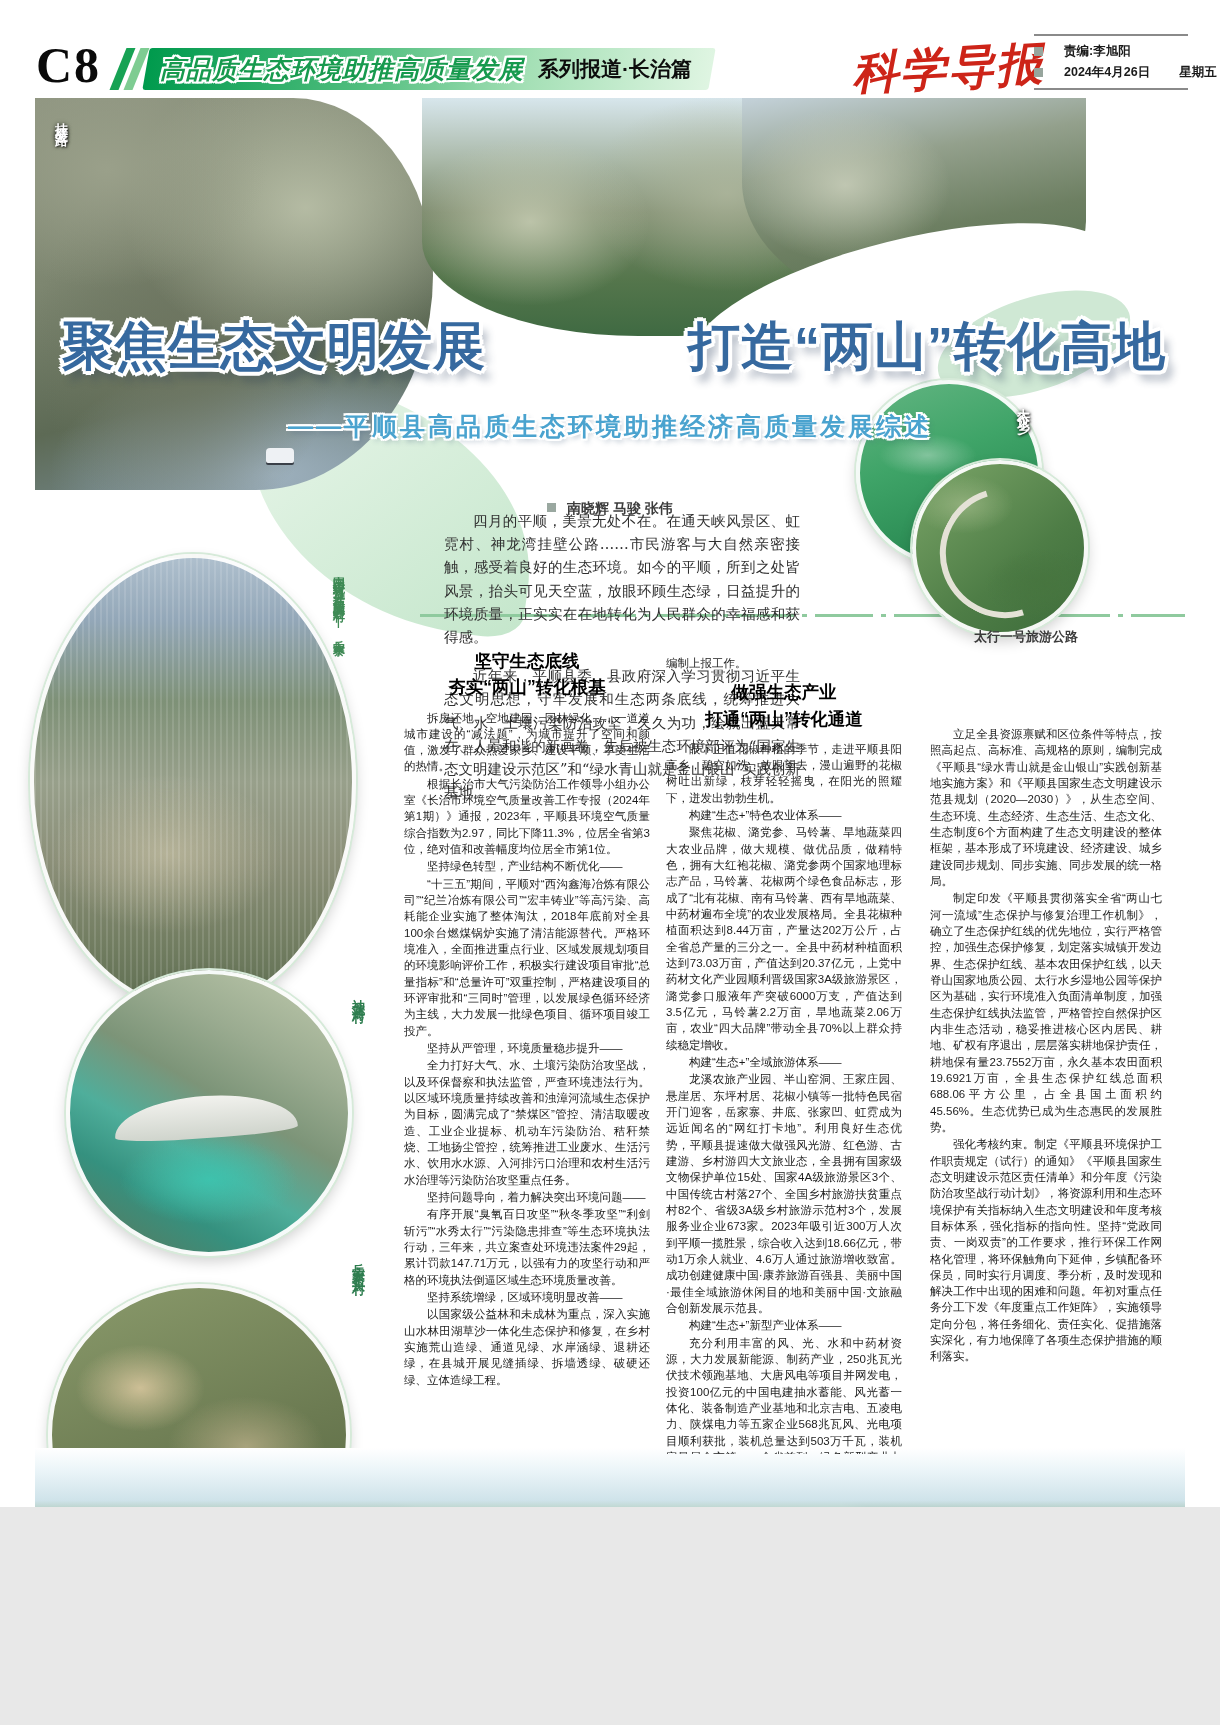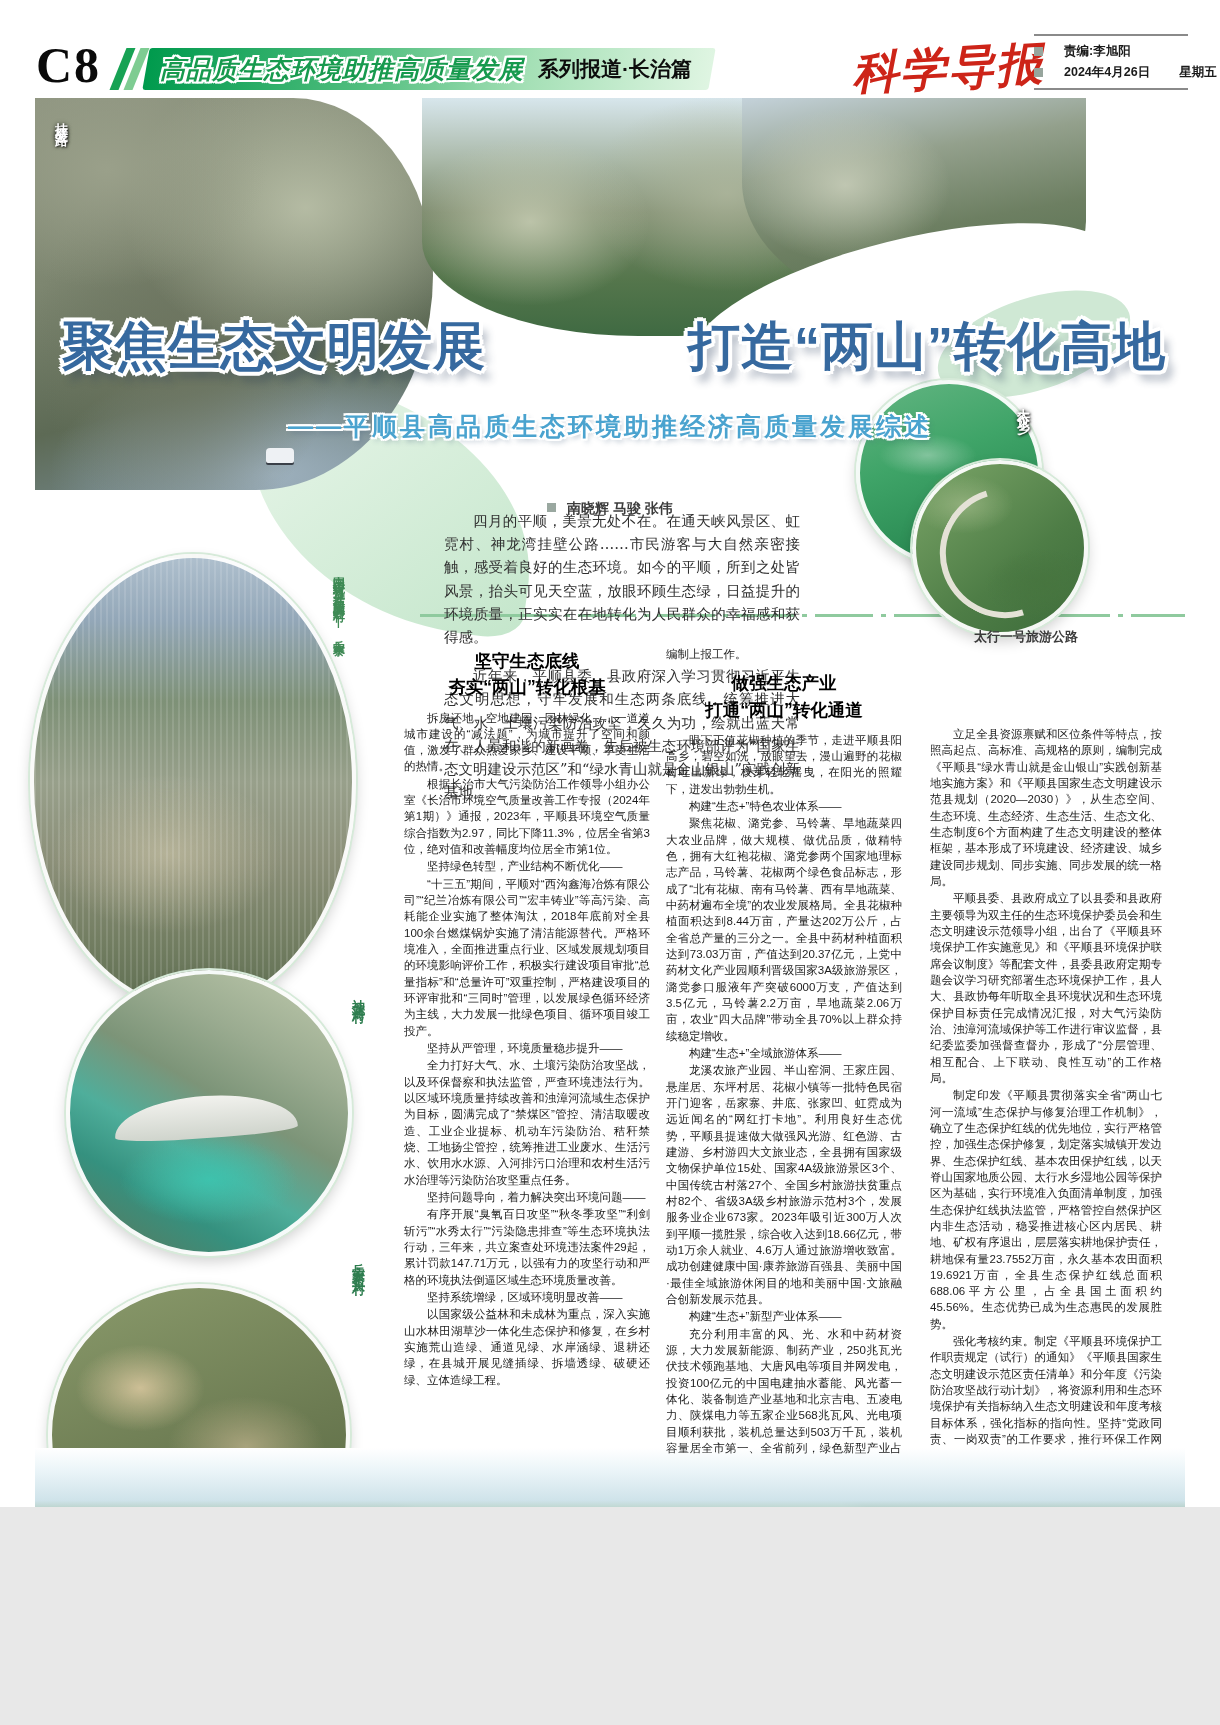--- a/index.html
+++ b/index.html
@@ -98,21 +98,21 @@
   .authors .sq{background:#9aa8a0;margin-right:7px;vertical-align:1px;}
   
   .intro{position:absolute;left:428px;top:494px;width:388px;z-index:5;
        font-family:"DejaVu Serif",serif;font-size:14.5px;line-height:1.6;color:#303030;text-align:justify;}
   .intro p{margin:16px;text-indent:2em;}
   .divider{position:absolute;left:420px;top:614px;width:765px;height:3px;z-index:1;
        background:repeating-linear-gradient(90deg,#8fca9e 0 58px,transparent 58px 66px,#8fca9e 66px 71px,transparent 71px 79px);}
   
   .col{position:absolute;z-index:5;font-size:11.5px;line-height:1.42;color:#1c1c1c;text-align:justify;overflow:hidden;}
   .col p{margin:0 0 1px;text-indent:2em;}
-  .col p.cont{text-indent:0;}
+  .col p.cont{text-indent:0;margin-top:9px;}
   .sec-head{text-align:center;font-weight:bold;font-size:17.5px;line-height:1.5;color:#000;
        margin:8px 0 9px;}
   .col1{left:404px;top:640px;width:246px;height:818px;}
   .col2{left:666px;top:646px;width:236px;height:808px;}
   .col3{left:930px;top:726px;width:232px;height:722px;}
   
   .vcap{position:absolute;writing-mode:vertical-rl;z-index:6;font-size:13px;font-weight:bold;
        letter-spacing:4px;color:#2e7d4f;}
   .vcap.white{color:#fff;text-shadow:0 0 4px rgba(0,0,0,.65),1px 1px 2px rgba(0,0,0,.6);}
   .vcap.long{font-size:12px;letter-spacing:2px;color:#3f8a55;}
@@ -214,21 +214,20 @@
     <p>聚焦花椒、潞党参、马铃薯、旱地蔬菜四大农业品牌，做大规模、做优品质，做精特色，拥有大红袍花椒、潞党参两个国家地理标志产品，马铃薯、花椒两个绿色食品标志，形成了“北有花椒、南有马铃薯、西有旱地蔬菜、中药材遍布全境”的农业发展格局。全县花椒种植面积达到8.44万亩，产量达202万公斤，占全省总产量的三分之一。全县中药材种植面积达到73.03万亩，产值达到20.37亿元，上党中药材文化产业园顺利晋级国家3A级旅游景区，潞党参口服液年产突破6000万支，产值达到3.5亿元，马铃薯2.2万亩，旱地蔬菜2.06万亩，农业“四大品牌”带动全县70%以上群众持续稳定增收。</p>
     <p>构建“生态+”全域旅游体系——</p>
     <p>龙溪农旅产业园、半山窑洞、王家庄园、悬崖居、东坪村居、花椒小镇等一批特色民宿开门迎客，岳家寨、井底、张家凹、虹霓成为远近闻名的“网红打卡地”。利用良好生态优势，平顺县提速做大做强风光游、红色游、古建游、乡村游四大文旅业态，全县拥有国家级文物保护单位15处、国家4A级旅游景区3个、中国传统古村落27个、全国乡村旅游扶贫重点村82个、省级3A级乡村旅游示范村3个，发展服务业企业673家。2023年吸引近300万人次到平顺一揽胜景，综合收入达到18.66亿元，带动1万余人就业、4.6万人通过旅游增收致富。成功创建健康中国·康养旅游百强县、美丽中国·最佳全域旅游休闲目的地和美丽中国·文旅融合创新发展示范县。</p>
     <p>构建“生态+”新型产业体系——</p>
     <p>充分利用丰富的风、光、水和中药材资源，大力发展新能源、制药产业，250兆瓦光伏技术领跑基地、大唐风电等项目并网发电，投资100亿元的中国电建抽水蓄能、风光蓄一体化、装备制造产业基地和北京吉电、五凌电力、陕煤电力等五家企业568兆瓦风、光电项目顺利获批，装机总量达到503万千瓦，装机容量居全市第一、全省前列，绿色新型产业占全县国民经济的比重显著提高。</p>
 
   </div>
 
   <div class="col col3">
     <p>立足全县资源禀赋和区位条件等特点，按照高起点、高标准、高规格的原则，编制完成《平顺县“绿水青山就是金山银山”实践创新基地实施方案》和《平顺县国家生态文明建设示范县规划（2020—2030）》，从生态空间、生态环境、生态经济、生态生活、生态文化、生态制度6个方面构建了生态文明建设的整体框架，基本形成了环境建设、经济建设、城乡建设同步规划、同步实施、同步发展的统一格局。</p>
-    <p>平顺县委、县政府成立了以县委和县政府主要领导为双主任的生态环境保护委员会和生态文明建设示范领导小组，出台了《平顺县环境保护工作实施意见》和《平顺县环境保护联席会议制度》等配套文件，县委县政府定期专题会议学习研究部署生态环境保护工作，县人大、县政协每年听取全县环境状况和生态环境保护目标责任完成情况汇报，对大气污染防治、浊漳河流域保护等工作进行审议监督，县纪委监委加强督查督办，形成了“分层管理、相互配合、上下联动、良性互动”的工作格局。</p>
     <p>制定印发《平顺县贯彻落实全省“两山七河一流域”生态保护与修复治理工作机制》，确立了生态保护红线的优先地位，实行严格管控，加强生态保护修复，划定落实城镇开发边界、生态保护红线、基本农田保护红线，以天脊山国家地质公园、太行水乡湿地公园等保护区为基础，实行环境准入负面清单制度，加强生态保护红线执法监管，严格管控自然保护区内非生态活动，稳妥推进核心区内居民、耕地、矿权有序退出，层层落实耕地保护责任，耕地保有量23.7552万亩，永久基本农田面积19.6921万亩，全县生态保护红线总面积688.06平方公里，占全县国土面积约45.56%。生态优势已成为生态惠民的发展胜势。</p>
     <p>强化考核约束。制定《平顺县环境保护工作职责规定（试行）的通知》《平顺县国家生态文明建设示范区责任清单》和分年度《污染防治攻坚战行动计划》，将资源利用和生态环境保护有关指标纳入生态文明建设和年度考核目标体系，强化指标的指向性。坚持“党政同责、一岗双责”的工作要求，推行环保工作网格化管理，将环保触角向下延伸，乡镇配备环保员，同时实行月调度、季分析，及时发现和解决工作中出现的困难和问题。年初对重点任务分工下发《年度重点工作矩阵》，实施领导定向分包，将任务细化、责任实化、促措施落实深化，有力地保障了各项生态保护措施的顺利落实。</p>
 
   </div>
 
   <div class="vcap white" style="left:52px;top:112px;">挂壁公路</div>
   <div class="vcap long" style="left:330px;top:566px;height:430px;">中国传统村落·挂在石崖上的网红村——岳家寨</div>
   <div class="vcap" style="left:349px;top:988px;">神龙湾村</div>
   <div class="vcap" style="left:349px;top:1252px;">岳家寨石头村</div>
   <div class="vcap white" style="left:1014px;top:398px;">太行水乡</div>

